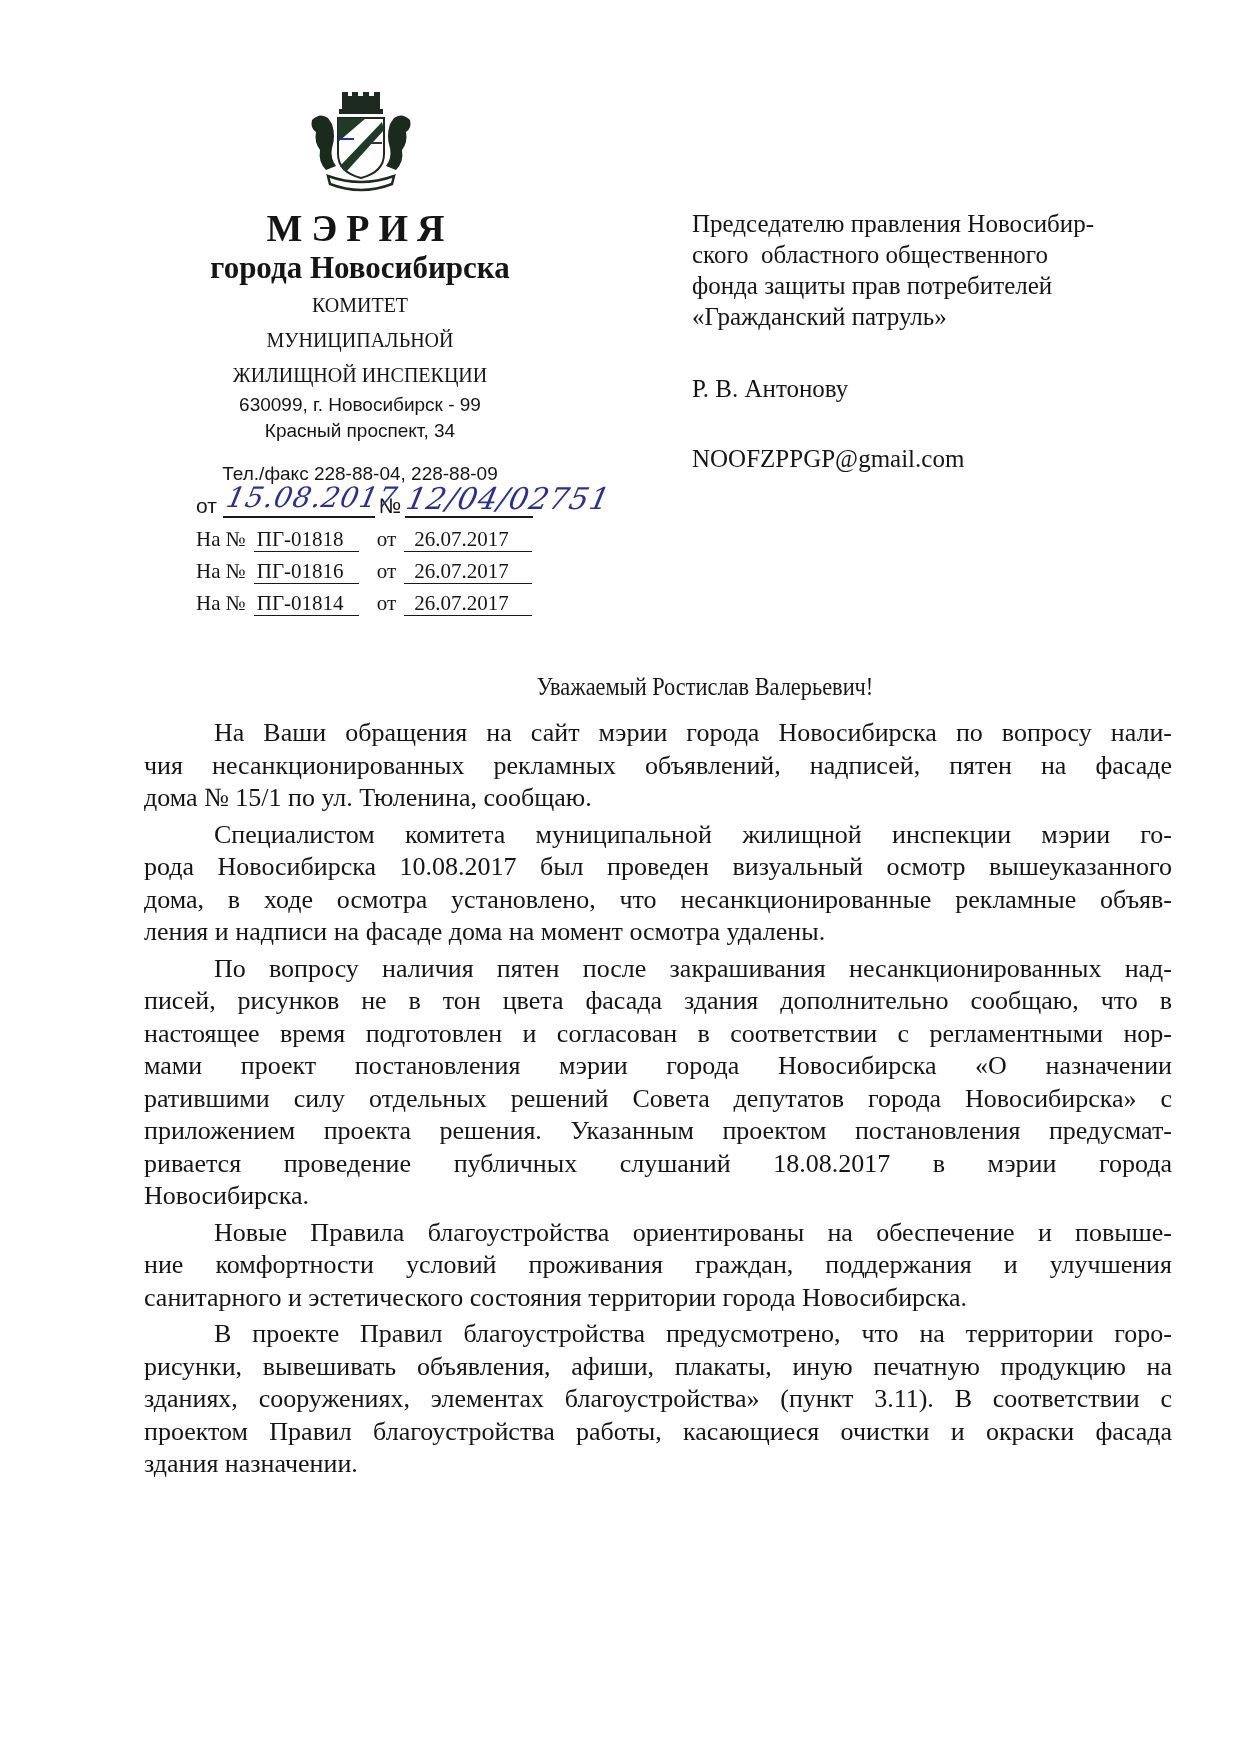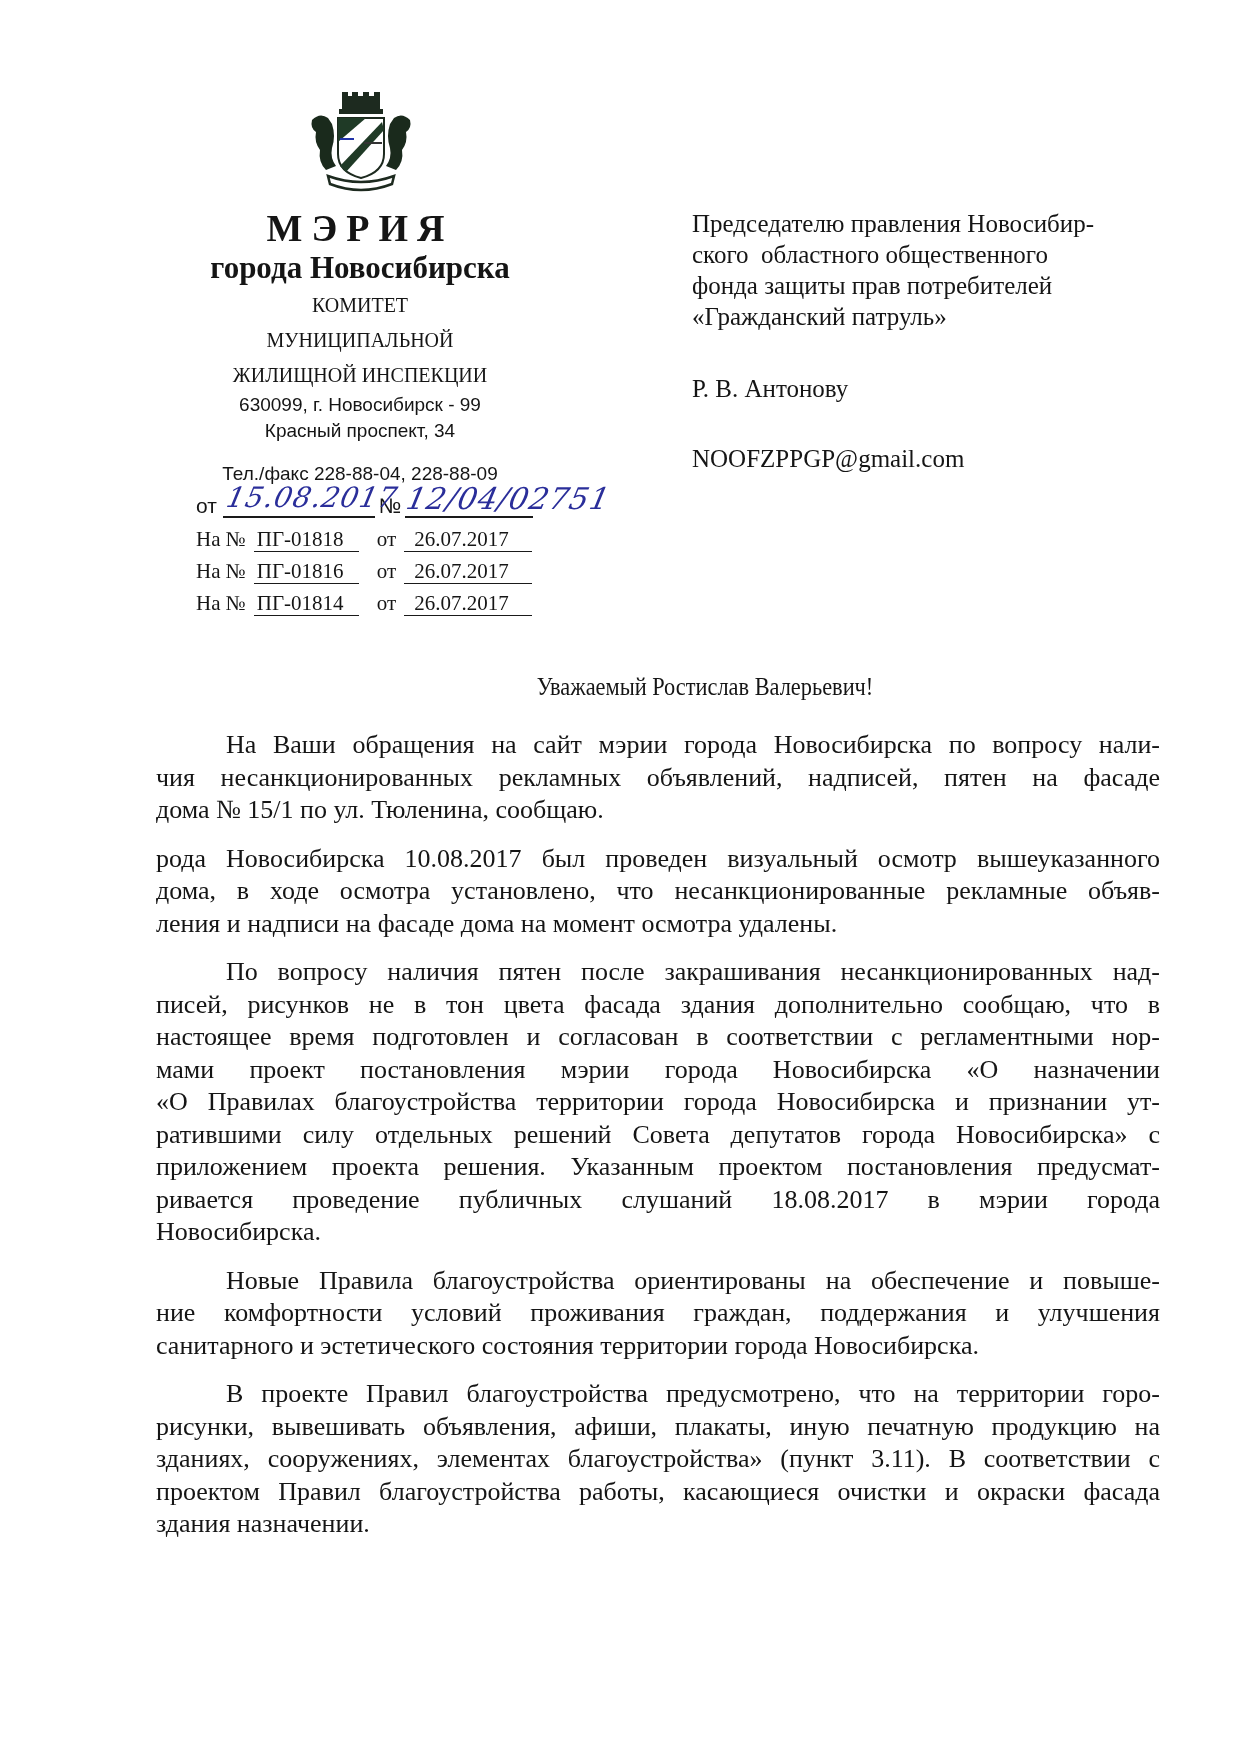--- a/index.html
+++ b/index.html
@@ -40,21 +40,21 @@
     .addressee .line { white-space: nowrap; }
     .addr-name { left: 692px; top: 373px; font-family: "Liberation Serif", serif; font-size: 25px; line-height: 31px; }
     .addr-email { left: 692px; top: 443px; font-family: "Liberation Serif", serif; font-size: 25px; line-height: 31px; }
 
     
     .greeting { left: 140px; width: 1035px; top: 671px; text-align: center; font-family: "Liberation Serif", serif; font-size: 26px; line-height: 32px; }
     .greeting span { display: inline-block; transform: scaleX(0.86); transform-origin: center; padding-left: 110px; }
 
     
     .body-text { left: 140px; top: 713px; width: 1036px; font-family: "Liberation Serif", serif; font-size: 26px; line-height: 32.5px; }
-    .para { margin: 16px; }
+    .para { margin: 4px; }
     .bline { display: block; white-space: nowrap; height: 32.5px; overflow: visible; }
     .bline.j { text-align: justify; text-align-last: justify; white-space: normal; }
     .bline.first { padding-left: 70px; }
   </style>
 </head>
 <body>
 
 <div class="abs emblem">
   <svg width="110" height="104" viewBox="0 0 110 104">
 
@@ -132,30 +132,30 @@
   <span>Уважаемый Ростислав Валерьевич!</span>
 </div>
 
 <div class="abs body-text" id="body">
     <div class="para">
       <span class="bline first j">На Ваши обращения на сайт мэрии города Новосибирска по вопросу нали-</span>
       <span class="bline j">чия несанкционированных рекламных объявлений, надписей, пятен на фасаде</span>
       <span class="bline">дома № 15/1 по ул. Тюленина, сообщаю.</span>
     </div>
     <div class="para">
+      <span class="bline first j">Специалистом комитета муниципальной  жилищной инспекции  мэрии  го-</span>
       <span class="bline j">рода Новосибирска 10.08.2017 был проведен визуальный осмотр вышеуказанного</span>
       <span class="bline j">дома, в ходе осмотра установлено, что несанкционированные рекламные объяв-</span>
       <span class="bline">ления и надписи на фасаде дома на момент осмотра удалены.</span>
     </div>
     <div class="para">
       <span class="bline first j">По вопросу наличия пятен после закрашивания несанкционированных над-</span>
       <span class="bline j">писей, рисунков не в тон цвета фасада здания дополнительно сообщаю, что в</span>
       <span class="bline j">настоящее время подготовлен и согласован в соответствии с регламентными нор-</span>
       <span class="bline j">мами проект постановления мэрии города Новосибирска «О назначении</span>
-      <span class="bline j">«О Правилах благоустройства территории города Новосибирска и признании ут-</span>
       <span class="bline j">ратившими силу отдельных решений Совета депутатов города Новосибирска» с</span>
       <span class="bline j">приложением проекта решения. Указанным проектом постановления предусмат-</span>
       <span class="bline j">ривается проведение публичных слушаний 18.08.2017 в мэрии города</span>
       <span class="bline">Новосибирска.</span>
     </div>
     <div class="para">
       <span class="bline first j">Новые Правила благоустройства ориентированы на обеспечение и повыше-</span>
       <span class="bline j">ние комфортности условий проживания граждан, поддержания и улучшения</span>
       <span class="bline">санитарного и эстетического состояния территории города Новосибирска.</span>
     </div>

